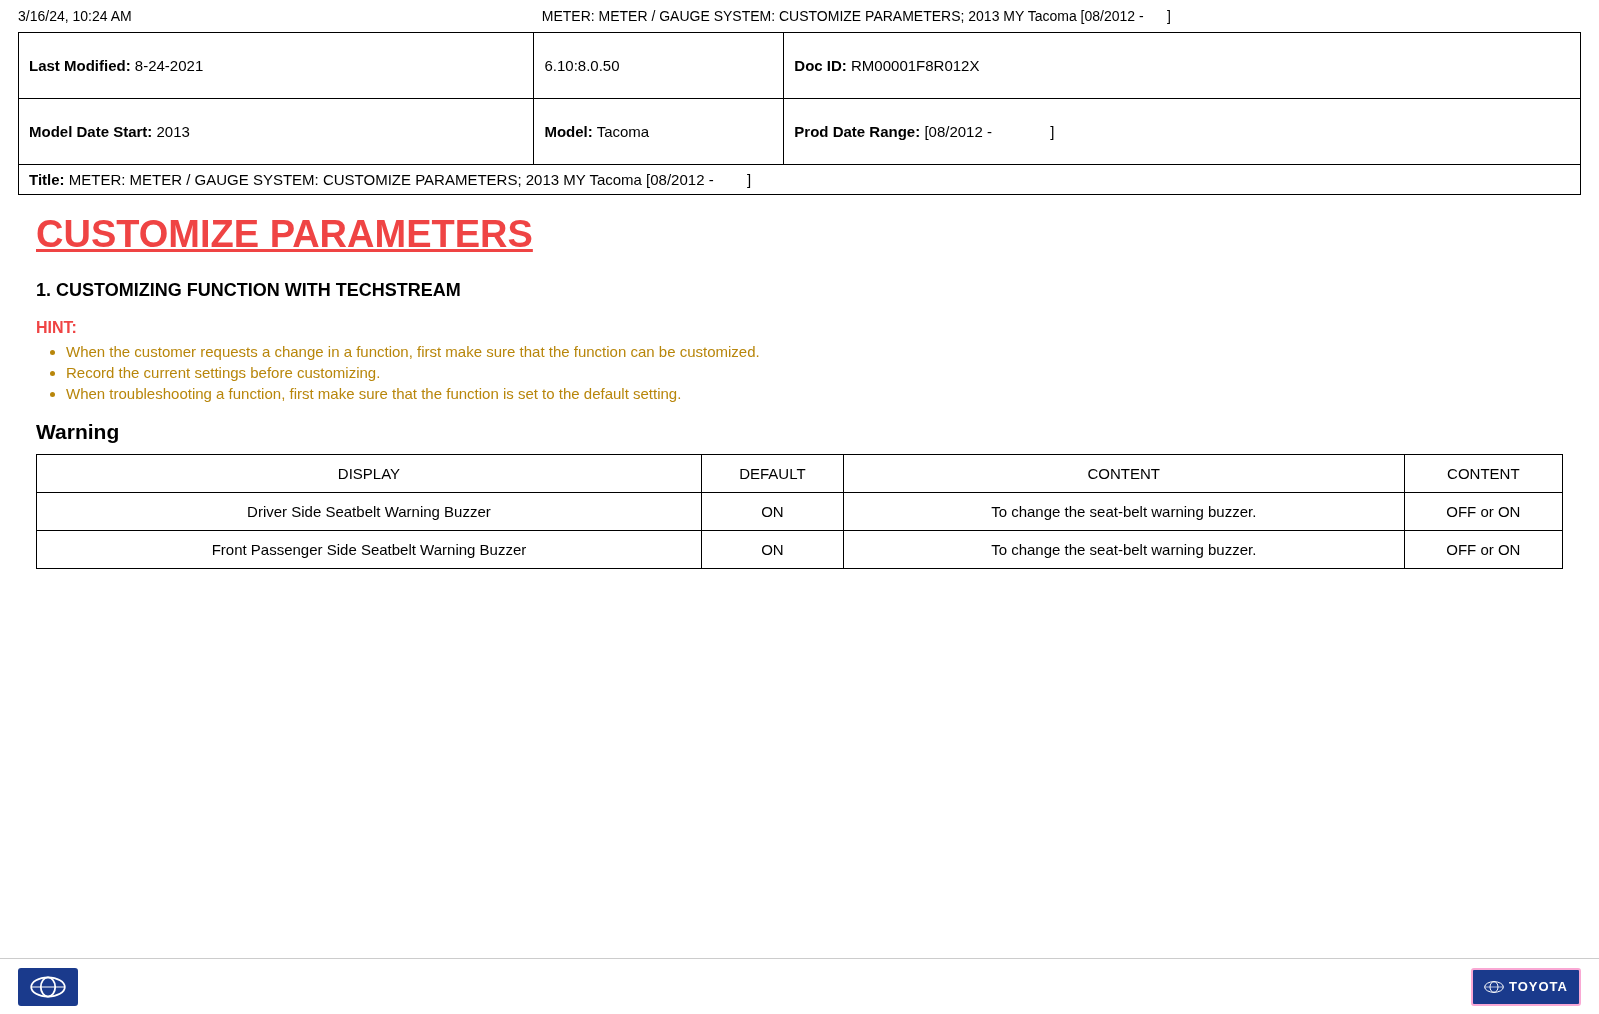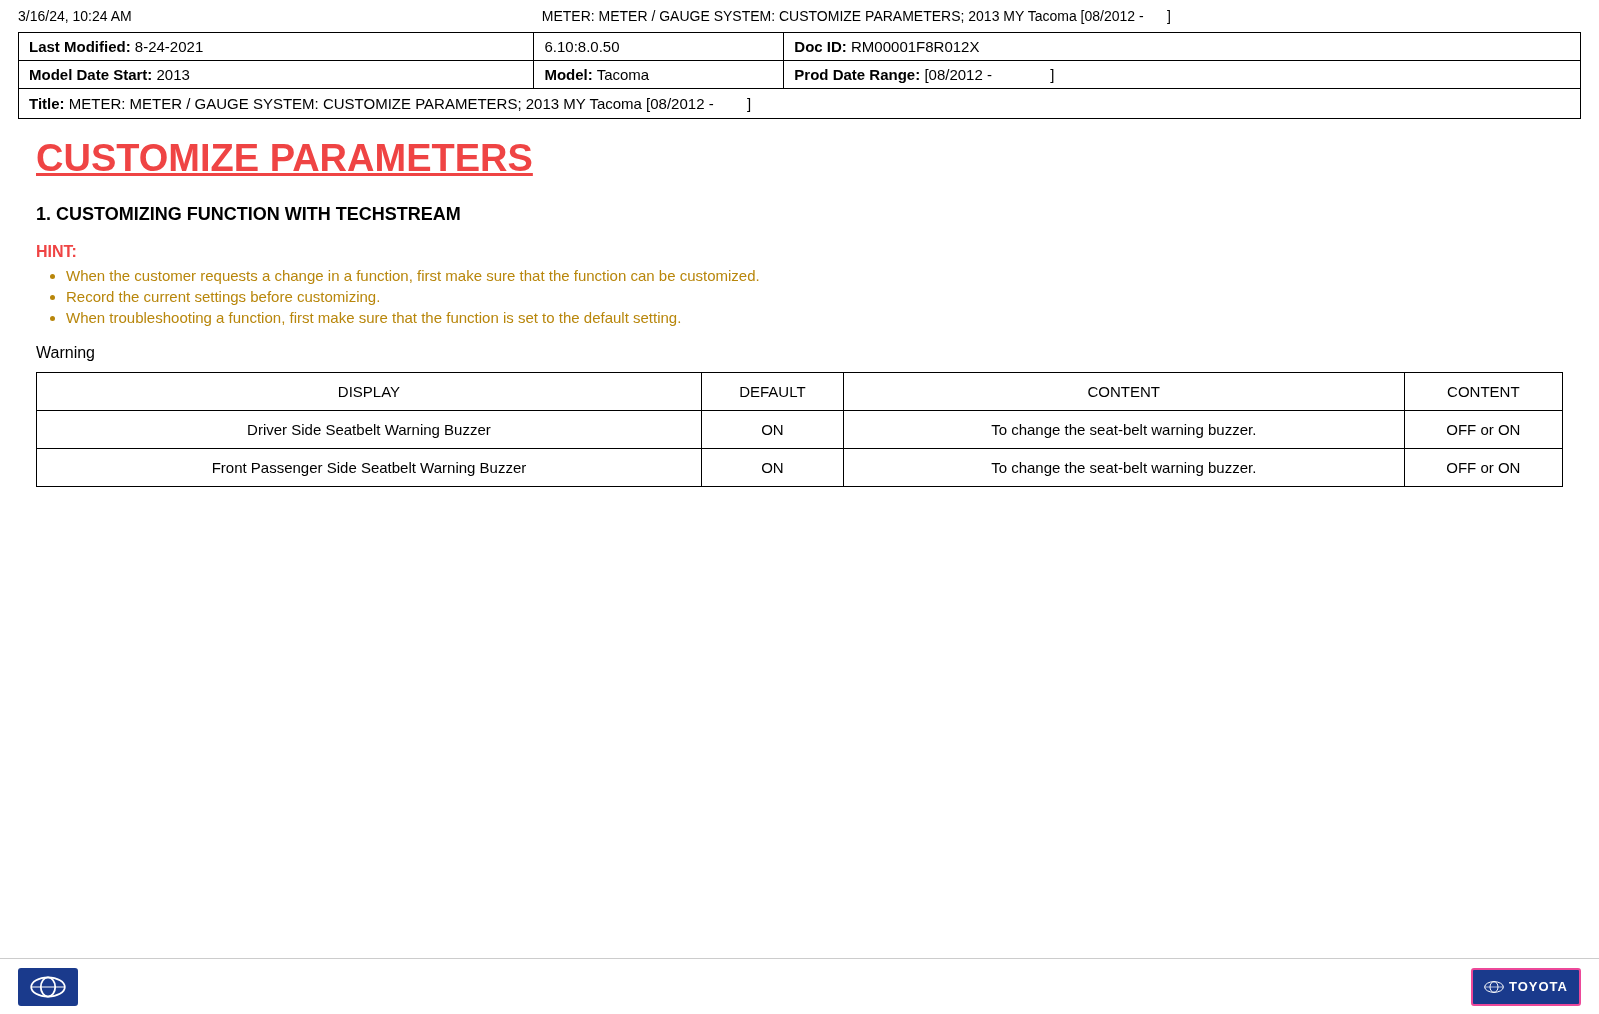--- a/index.html
+++ b/index.html
@@ -28,21 +28,21 @@
       flex: 1;
     }
     .meta-table {
       border-collapse: collapse;
       width: calc(100% - 36px);
       margin: 4px 18px 0 18px;
       border: 1px solid #000;
     }
     .meta-table td {
       border: 1px solid #000;
-      padding: 5px 10px;
+      padding: 24px 10px;
       font-size: 15px;
       vertical-align: middle;
     }
     .meta-table td b {
       font-weight: bold;
     }
     .title-row td {
       padding: 6px 10px;
     }
     .main-content {
@@ -82,22 +82,22 @@
       margin-left: 30px;
       margin-bottom: 18px;
     }
     .notice-list li {
       color: #b8860b;
       font-size: 15px;
       margin-bottom: 4px;
       list-style-type: disc;
     }
     .warning-label {
-      font-weight: normal;
-      font-size: 16px;
+      font-weight: bold;
+      font-size: 21px;
       margin-bottom: 10px;
     }
     .data-table {
       border-collapse: collapse;
       width: 100%;
       margin-top: 8px;
     }
     .data-table th, .data-table td {
       border: 1px solid #000;
       padding: 10px 0;
@@ -128,21 +128,21 @@
       border: 2px solid #1a3a8c;
       background: #1a3a8c;
       display: flex;
       align-items: center;
       justify-content: center;
       border-radius: 3px;
     }
     .toyota-logo-right {
       width: 110px;
       height: 38px;
-      border: 2px solid #ec4899;
+      border: 2px solid #f9a8d4;
       background: #1a3a8c;
       display: flex;
       align-items: center;
       justify-content: center;
       border-radius: 3px;
       color: #fff;
       font-size: 13px;
       font-weight: bold;
       letter-spacing: 1px;
     }

